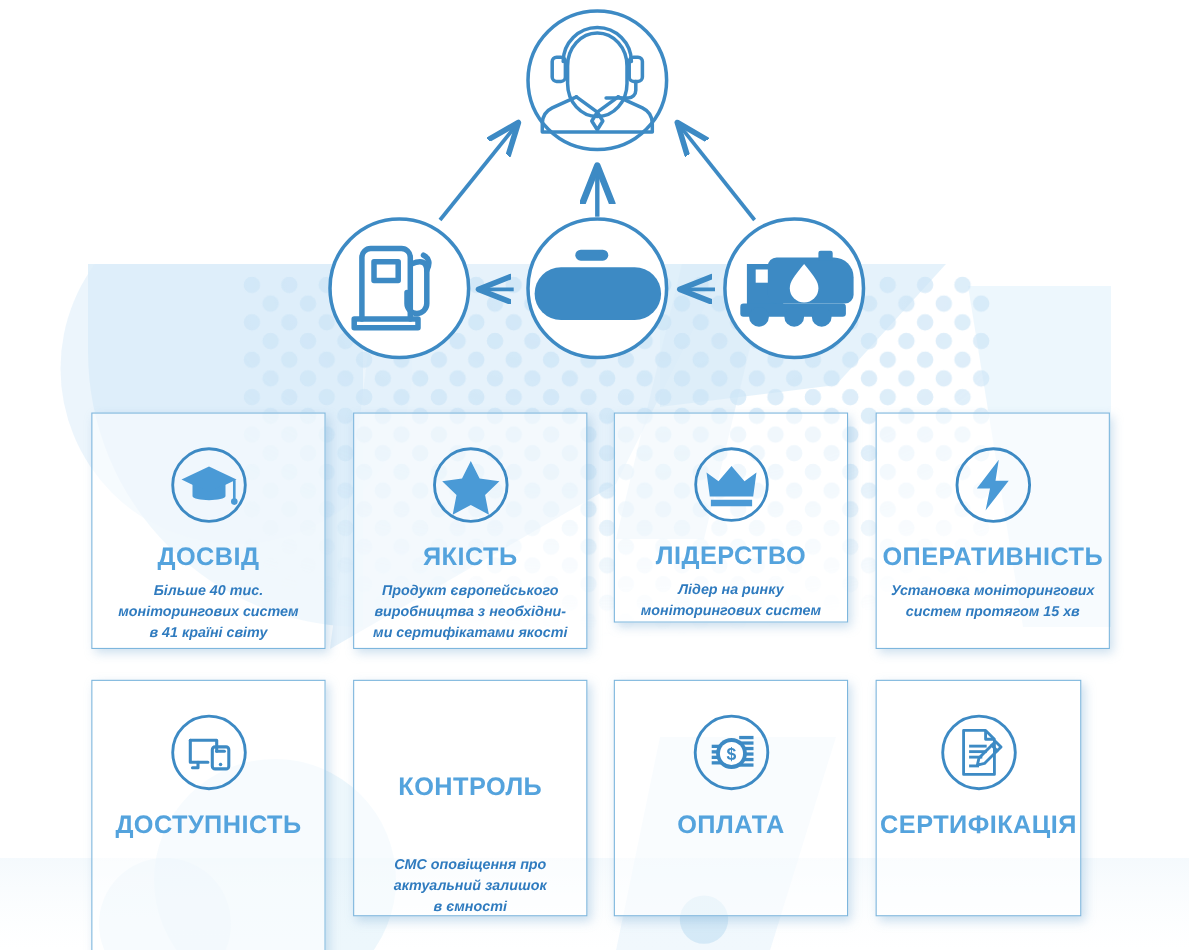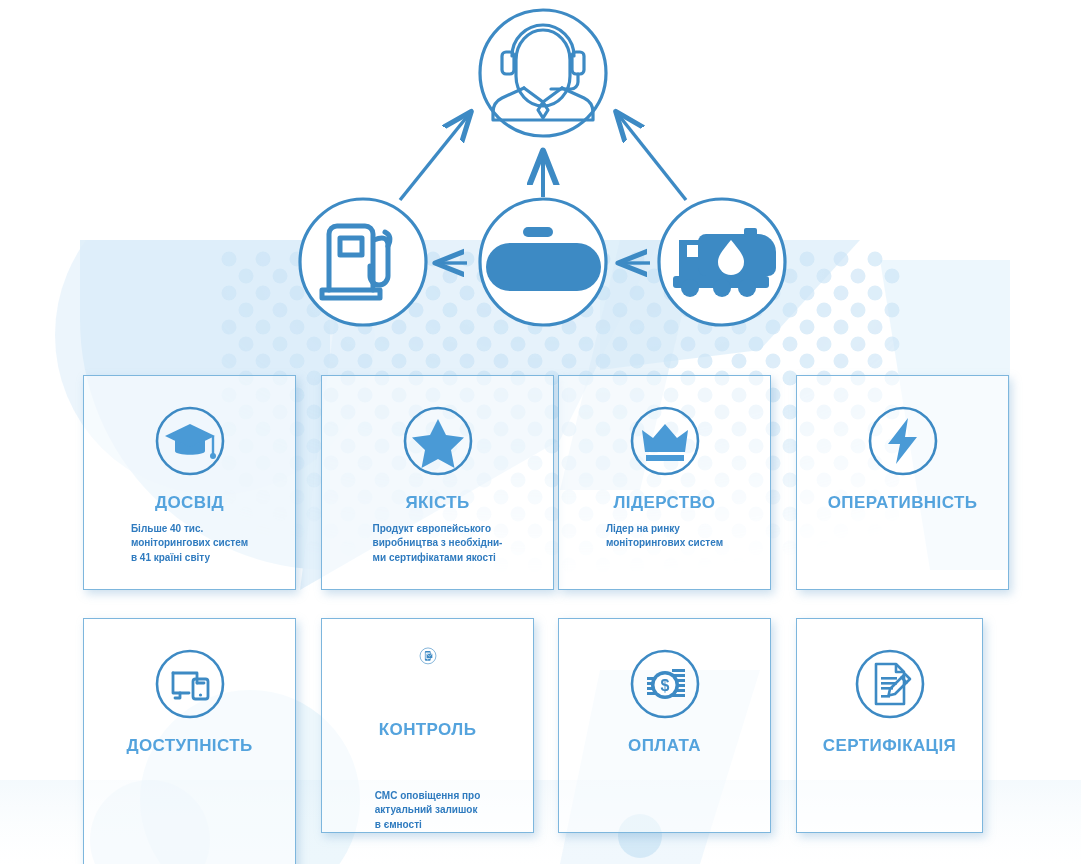--- a/index.html
+++ b/index.html
@@ -28,35 +28,37 @@
     box-sizing:border-box;
     border:1.6px solid #7db6dd;
     background:rgba(255,255,255,.55);
     box-shadow:3px 4px 9px rgba(120,170,210,.38);
     display:flex;flex-direction:column;align-items:center;
     padding-top:28px;
   }
   .card-icon{width:74px;height:74px;display:block;margin-bottom:16px;}
   .card-title{
     color:#54a3dd;
-    font-size:17px;
+    font-size:23px;
     font-weight:700;
     letter-spacing:.4px;
     text-align:center;
     margin:0 0 9px 0;
     line-height:1.1;
     white-space:nowrap;
   }
   .card-body{
     color:#2f7bbf;
-    font-size:10px;
+    font-size:13px;
     font-weight:700;
     line-height:1.45;
+    text-align:center;
     padding:0 10px;
     white-space:pre-line;
+    font-style:italic;
   }
 </style>
 </head>
 <body>
 
 <div id="stage">
 
   <svg id="bg-watermark" class="bg" viewBox="0 0 1081 624" xmlns="http://www.w3.org/2000/svg">
     <defs>
       <linearGradient id="wmFade" x1="0" y1="0" x2="0" y2="1">
@@ -183,48 +185,50 @@
         <path d="M22 36 v11 c0 5 30 5 30 0 v-11 l-15 7 z" fill="#4a9ad6"></path>
         <path d="M60 33 v17" stroke="#4a9ad6" stroke-width="2.4" fill="none" stroke-linecap="round"></path>
         <circle cx="60" cy="52" r="3" fill="#4a9ad6"></circle>
       </svg>
       <div class="card-title">ДОСВІД</div>
       <div class="card-body">Більше 40 тис.
 моніторингових систем
 в 41 країні світу</div>
     </div>
 
-    <div class="card" style="left:321px;top:375px;width:233px;height:215px;">
+    <div class="card" style="left:321px;top:375px;width:213px;height:215px;">
       <svg class="card-icon" viewBox="0 0 74 74" xmlns="http://www.w3.org/2000/svg">
         <circle cx="37" cy="37" r="33" fill="none" stroke="#3d8ac4" stroke-width="2.6"></circle>
         <path d="M37 15 L45 31 L63 33.5 L50 46 L53.5 64 L37 55 L20.5 64 L24 46 L11 33.5 L29 31 Z" fill="#4a9ad6"></path>
       </svg>
       <div class="card-title">ЯКІСТЬ</div>
       <div class="card-body">Продукт європейського
 виробництва з необхідни-
 ми сертифікатами якості</div>
     </div>
 
-    <div class="card" style="left:558px;top:375px;width:213px;height:215px;">
+    <div class="card" style="left:558px;top:375px;width:213px;height:191px;">
       <svg class="card-icon" viewBox="0 0 74 74" xmlns="http://www.w3.org/2000/svg">
         <circle cx="37" cy="37" r="33" fill="none" stroke="#3d8ac4" stroke-width="2.6"></circle>
         <path d="M17 48 L14 26 L25 34 L37 20 L49 34 L60 26 L57 48 Z" fill="#4a9ad6"></path>
         <rect x="18" y="51" width="38" height="6" fill="#4a9ad6"></rect>
       </svg>
       <div class="card-title">ЛІДЕРСТВО</div>
       <div class="card-body">Лідер на ринку
 моніторингових систем</div>
     </div>
 
     <div class="card" style="left:796px;top:375px;width:213px;height:215px;">
       <svg class="card-icon" viewBox="0 0 74 74" xmlns="http://www.w3.org/2000/svg">
         <circle cx="37" cy="37" r="33" fill="none" stroke="#3d8ac4" stroke-width="2.6"></circle>
         <path d="M42 14 L22 40 L34 40 L30 60 L51 33 L39 33 Z" fill="#4a9ad6"></path>
       </svg>
       <div class="card-title">ОПЕРАТИВНІСТЬ</div>
+      <div class="card-body">Установка моніторингових
+систем протягом  15 хв</div>
     </div>
 
     <div class="card" style="left:83px;top:618px;width:213px;height:263px;">
       <svg class="card-icon" viewBox="0 0 74 74" xmlns="http://www.w3.org/2000/svg">
         <circle cx="37" cy="37" r="33" fill="none" stroke="#3d8ac4" stroke-width="2.6"></circle>
         <g fill="none" stroke="#3d8ac4" stroke-width="2.8" stroke-linecap="round" stroke-linejoin="round">
           <path d="M20 26 h24 v10"></path>
           <path d="M20 26 v20 h16"></path>
           <path d="M27 46 v5 h-5"></path>
           <rect x="40" y="32" width="15" height="20" rx="2.5"></rect>

